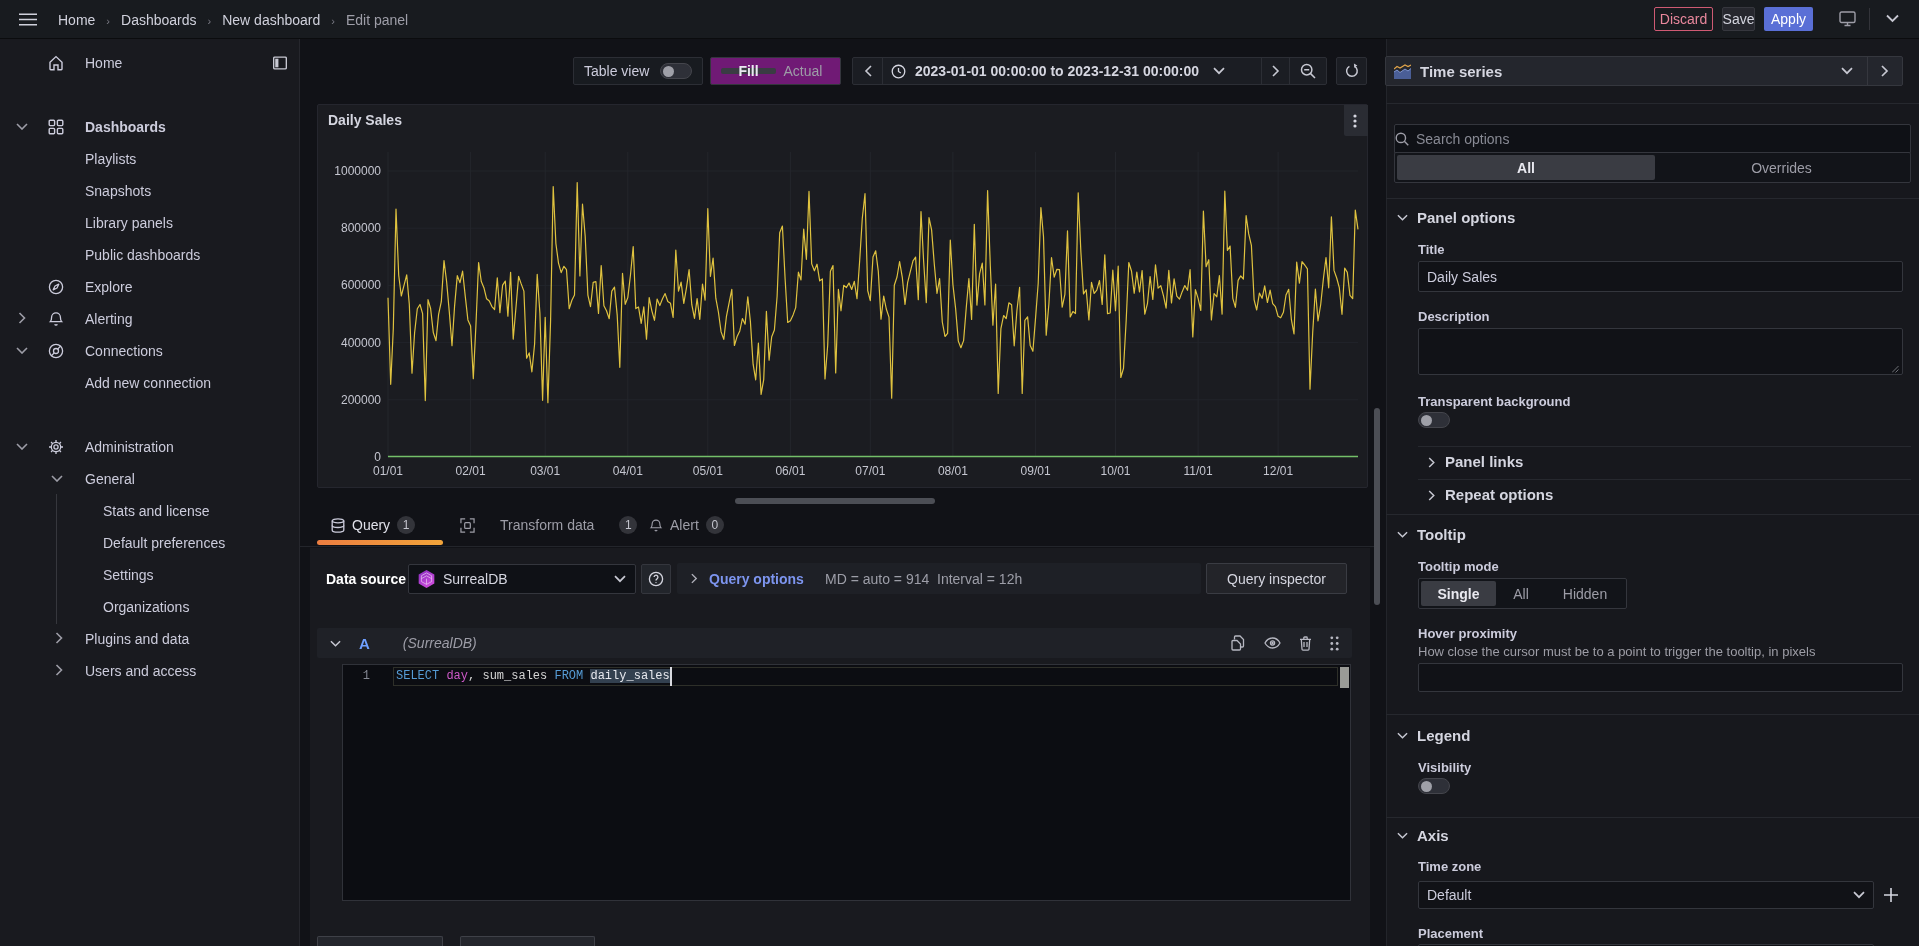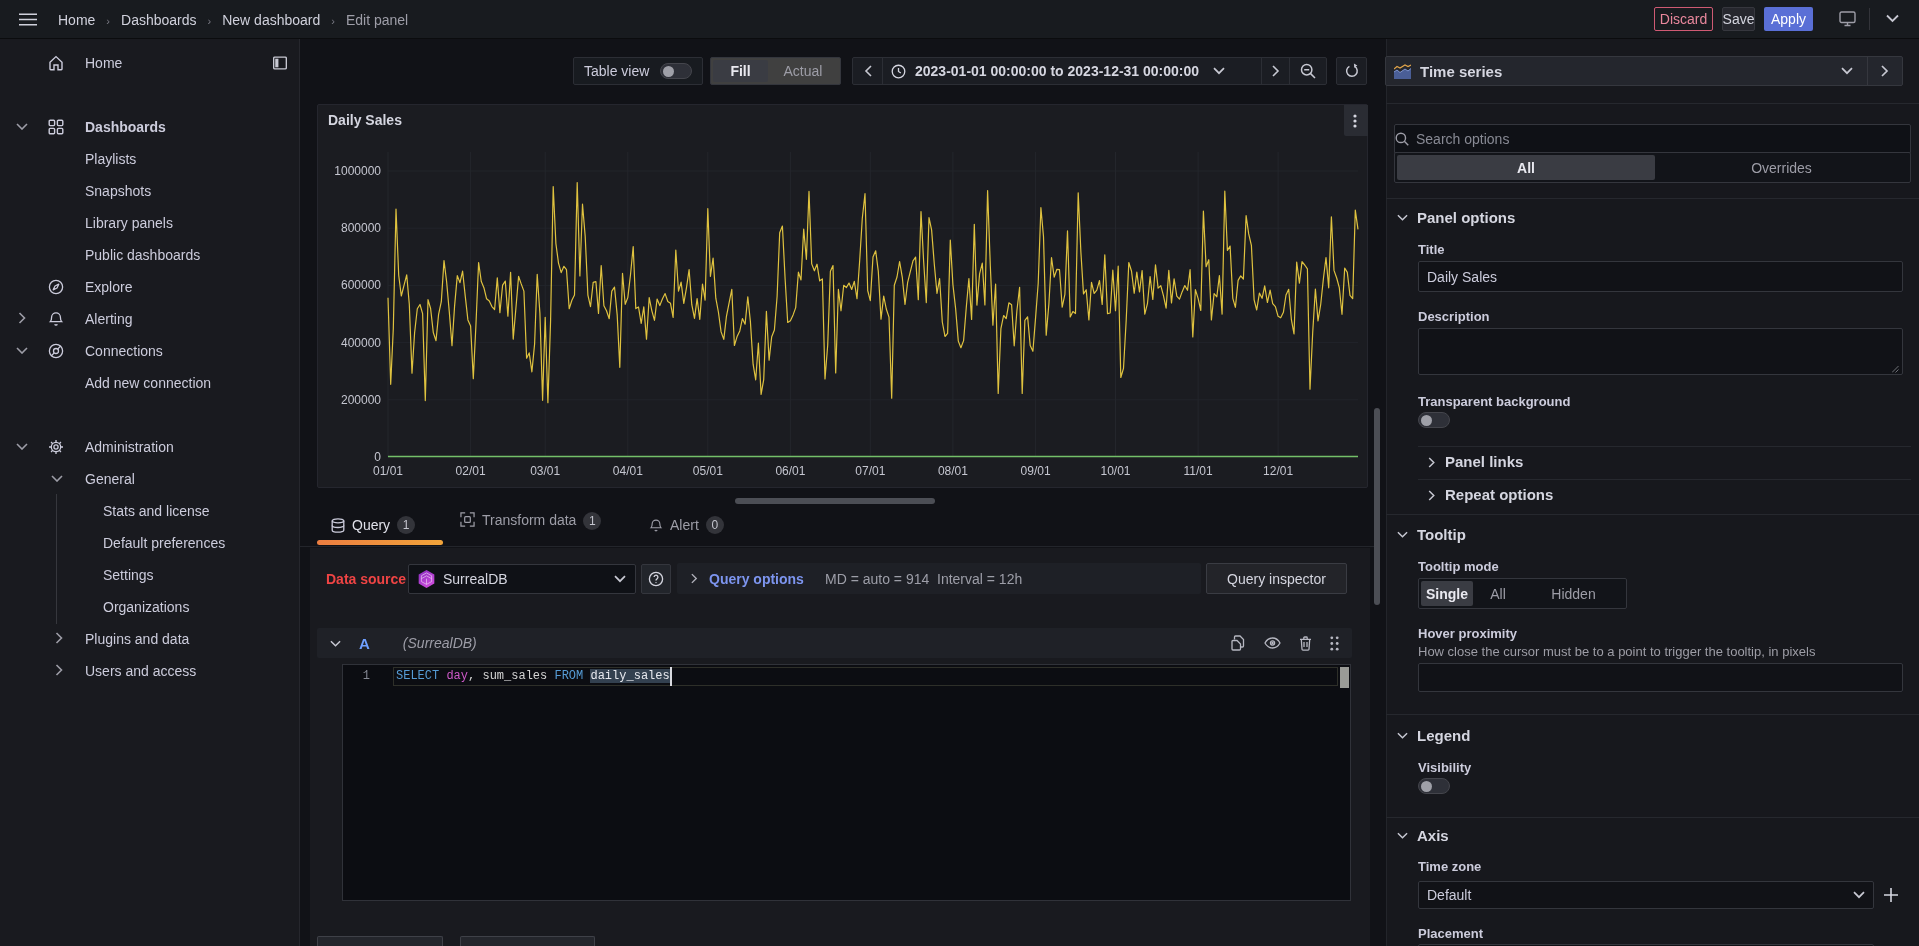--- a/index.html
+++ b/index.html
@@ -185,21 +185,21 @@
 
 <div id="main-controls">
 
   <div class="abs" style="left:573px;top:57px;width:130px;height:28px;background:#181b20;border:1px solid #2c2e35;border-radius:2px;display:flex;align-items:center;padding:0 10px;justify-content:space-between">
     <span style="font-size:14px;color:#ccccdc">Table view</span>
     <div class="toggle">
         <div class="knob"></div>
       </div>
   </div>
 
-  <div class="seg-box abs" style="left:710px;top:57px;width:131px;height:28px;padding:2px;background:#404040">
+  <div class="seg-box abs" style="left:710px;top:57px;width:131px;height:28px;padding:10px;background:#701a75">
     <div class="seg on" style="width:55px;font-weight:700">Fill</div>
     <div class="seg" style="flex:1">Actual</div>
   </div>
 
   <div class="abs" style="left:852px;top:57px;width:475px;height:28px;background:#1b1d23;border:1px solid #2c2e35;border-radius:2px;display:flex;align-items:stretch">
     <div style="width:30px;display:flex;align-items:center;justify-content:center;border-right:1px solid #2c2e35">
       <svg width="8" height="12" viewBox="0 0 8 12" fill="none" stroke="#c7c8d2" stroke-width="1.6">
           <path d="M7 1L2 6l5 5"></path>
         </svg>
     </div>
@@ -292,39 +292,39 @@
   <div class="abs" style="left:300px;top:512px;width:1078px;height:35px;border-bottom:1px solid #23252b"></div>
   <div class="abs" style="left:331px;top:512px;display:flex;align-items:center;gap:7px;height:26px">
     <svg width="14" height="15" viewBox="0 0 14 15" fill="none" stroke="#ccccdc" stroke-width="1.3">
         <ellipse cx="7" cy="2.8" rx="5.8" ry="2"></ellipse>
         <path d="M1.2 2.8v9.4c0 1.1 2.6 2 5.8 2s5.8-.9 5.8-2V2.8"></path>
         <path d="M1.2 7.5c0 1.1 2.6 2 5.8 2s5.8-.9 5.8-2"></path>
       </svg>
     <span style="font-size:14px;font-weight:500;color:#e0e1ea">Query</span>
     <span class="tab-badge">1</span>
   </div>
-  <div class="abs" style="left:460px;top:512px;display:flex;align-items:flex-start;gap:7px;height:26px">
+  <div class="abs" style="left:460px;top:512px;display:flex;align-items:center;gap:25px;height:26px">
     <svg width="15" height="15" viewBox="0 0 16 16" fill="none" stroke="#9d9da7" stroke-width="1.3">
         <path d="M1 5.5V1h4.5M10.5 1H15v4.5M15 10.5V15h-4.5M5.5 15H1v-4.5"></path>
         <rect x="5" y="5" width="6" height="6" rx="1"></rect>
       </svg>
     <span style="font-size:14px;color:#9d9da7">Transform data</span>
     <span class="tab-badge">1</span>
   </div>
   <div class="abs" style="left:649px;top:512px;display:flex;align-items:center;gap:7px;height:26px">
     <svg width="14" height="15" viewBox="0 0 16 16" fill="none" stroke="#9d9da7" stroke-width="1.3">
         <path d="M8 1.8a4.4 4.4 0 00-4.4 4.4c0 3-1.3 4.4-1.3 4.4h11.4s-1.3-1.4-1.3-4.4A4.4 4.4 0 008 1.8z"></path>
         <path d="M6.7 13.2a1.4 1.4 0 002.6 0"></path>
       </svg>
     <span style="font-size:14px;color:#9d9da7">Alert</span>
     <span class="tab-badge">0</span>
   </div>
   <div class="abs" style="left:317px;top:540px;width:126px;height:5px;border-radius:3px;background:linear-gradient(90deg,#ec7e41,#f2a43a)"></div>
 
-  <div class="abs" style="left:326px;top:571px;font-size:14px;font-weight:700;color:#ef4444">Data source</div>
+  <div class="abs" style="left:326px;top:571px;font-size:14px;font-weight:700;color:#ffffff">Data source</div>
   <div class="abs" style="left:408px;top:564px;width:228px;height:30px;background:#0f1116;border:1px solid #34363d;border-radius:2px;display:flex;align-items:center;padding:0 9px">
     <svg width="17" height="18" viewBox="0 0 24 26">
         <defs>
           <linearGradient id="sdb" x1="0.2" y1="0" x2="0.8" y2="1">
             <stop offset="0" stop-color="#8d2fc0"></stop>
             <stop offset="1" stop-color="#d44fe0"></stop>
           </linearGradient>
         </defs>
         <path d="M12 0L23.3 6.5v13L12 26 .7 19.5v-13z" fill="url(#sdb)"></path>
         <path d="M4.6 8.3L12 4.2l7.4 4.1M4.6 12.5L12 8.4l7.4 4.1M4.6 16.7L12 20.8l7.4-4.1M4.6 8.3v8.4M19.4 8.3v8.4M12 12.5v8.3" stroke="#ecc9f4" stroke-width="1" fill="none"></path>
@@ -458,21 +458,21 @@
   <div class="abs sect-h" style="left:1445px;top:486px">Repeat options</div>
 
   <div class="divider-sect" style="top:514px"></div>
 
   <svg class="abs" style="left:1397px;top:531px" width="11" height="7" viewBox="0 0 12 7" fill="none" stroke="#c7c8d2" stroke-width="1.6">
       <path d="M1 1l5 5 5-5"></path>
     </svg>
   <div class="abs sect-h" style="left:1417px;top:526px">Tooltip</div>
   <div class="abs lbl" style="left:1418px;top:559px">Tooltip mode</div>
   <div class="abs seg-box" style="left:1418px;top:578px;width:209px;height:31px;background:#121419;padding:2px">
-    <div class="seg on" style="width:52px;font-weight:700">Single</div>
+    <div class="seg on" style="width:75px;font-weight:700">Single</div>
     <div class="seg" style="width:50px">All</div>
     <div class="seg" style="flex:1">Hidden</div>
   </div>
   <div class="abs lbl" style="left:1418px;top:626px">Hover proximity</div>
   <div class="abs" style="left:1418px;top:644px;font-size:13px;color:#9d9da6">How close the cursor must be to a point to trigger the tooltip, in pixels</div>
   <div class="abs field-input" style="left:1418px;top:663px;width:485px;height:29px"></div>
 
   <div class="divider-sect" style="top:714px"></div>
 
   <svg class="abs" style="left:1397px;top:732px" width="11" height="7" viewBox="0 0 12 7" fill="none" stroke="#c7c8d2" stroke-width="1.6">

